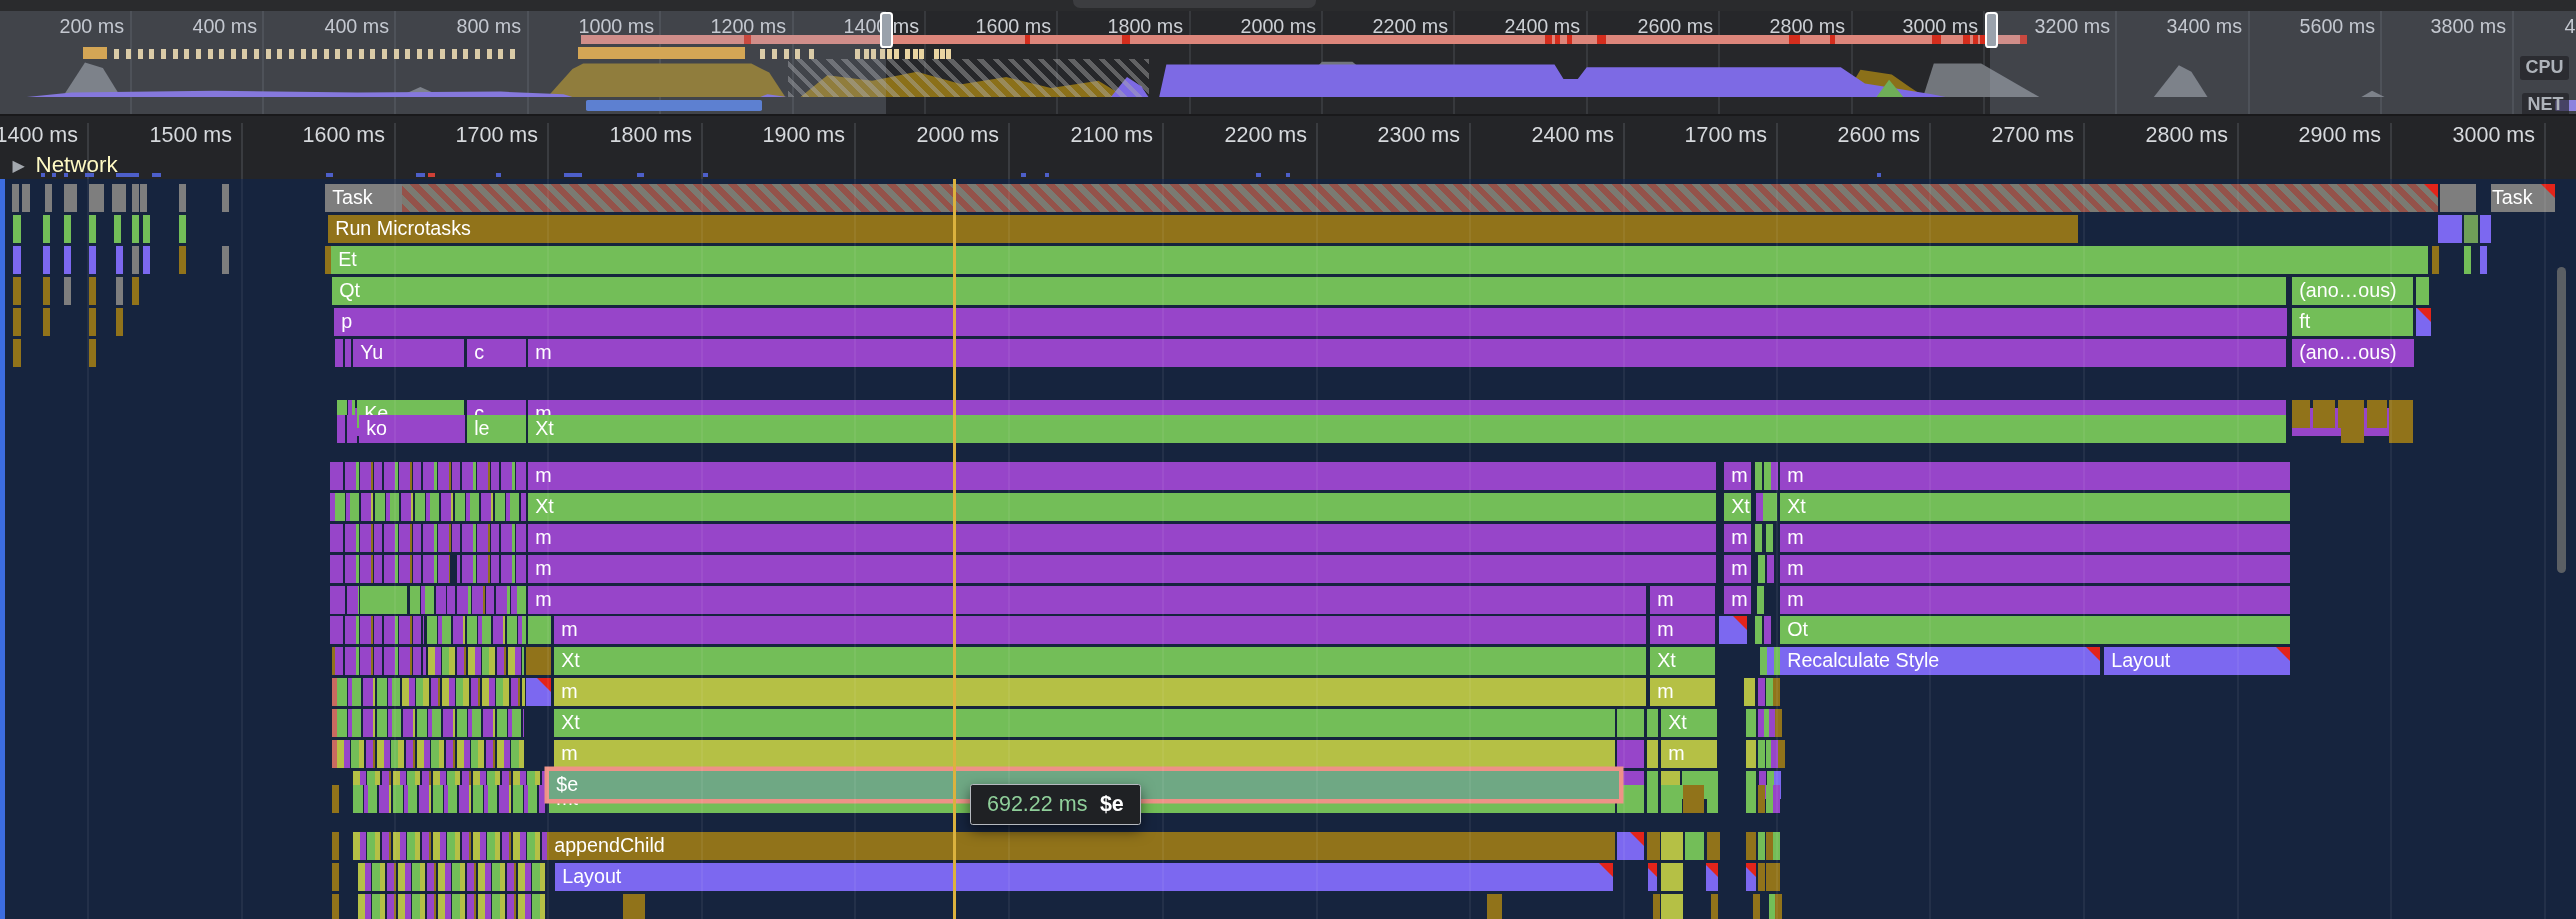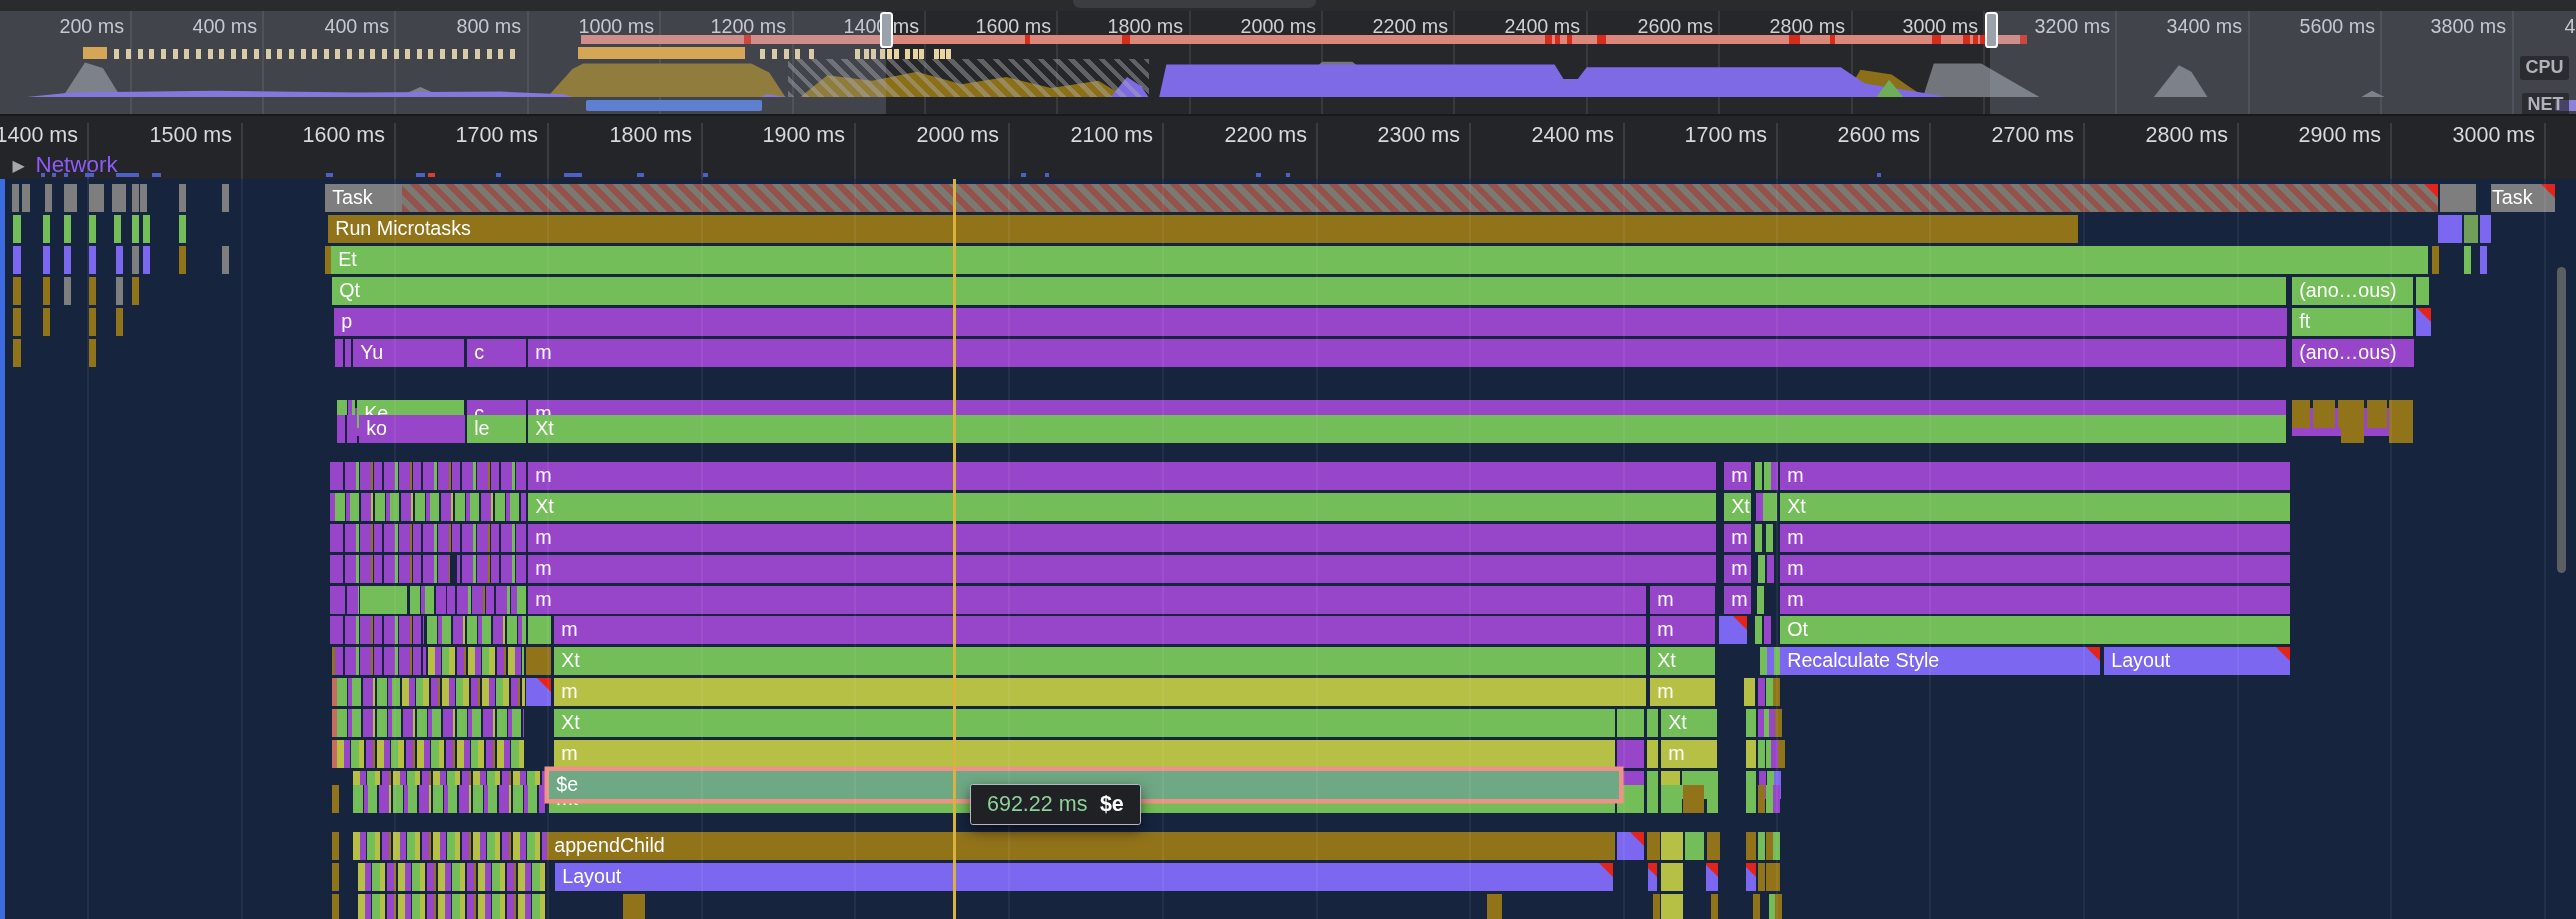--- a/index.html
+++ b/index.html
@@ -25,21 +25,21 @@
           border-radius:3.6px;box-sizing:border-box;}
   .cornerlabel{position:absolute;right:7.2px;font-size:18px;font-weight:bold;color:#aeb3ba;
                background:rgba(32,33,36,.65);padding:1.8px 5.4px;border-radius:2.7px;}
   
   #ruler{position:absolute;left:0;top:114px;width:2576px;height:65px;background:#242528;
          border-top:2.7px solid #19191b;box-sizing:border-box;overflow:hidden;}
   .tick{position:absolute;top:7.2px;bottom:0;width:1.8px;background:#3a3c40;}
   .rlabel{position:absolute;top:7.2px;font-size:21.5px;color:#d6d9dd;white-space:nowrap;}
   #nethdr{position:absolute;left:12.5px;top:36px;display:flex;align-items:center;gap:10.7px;}
   #nethdr .tri{color:#a3a8ae;font-size:16px;}
-  #nethdr .txt{color:#8b5cf6;font-size:22.4px;}
+  #nethdr .txt{color:#fef9c3;font-size:22.4px;}
   .netdash{position:absolute;bottom:1.8px;height:4.5px;background:#4d5fc9;}
   
   #flame{position:absolute;left:0;top:179px;width:2576px;height:741px;background:#16243e;overflow:hidden;}
   .fgrid{position:absolute;top:0;width:1.8px;height:741px;background:rgba(255,255,255,.06);z-index:3;}
   .frow{position:absolute;left:0;width:2576px;height:28px;}
   .seg{position:absolute;top:0;height:100%;box-sizing:border-box;overflow:hidden;white-space:nowrap;
        color:#fff;font-size:19.7px;line-height:27px;}
   .cP{background:#9745c9}.cG{background:#73be58}.cG2{background:#6f9f58}.cO{background:#91731a}
   .cL{background:#b5c045}.cV{background:#7c68f0}.cS{background:#6fa884}.cGR{background:#7e7e7e}
   .cNV{background:#16243e}.cRS{background:#c96a60}

